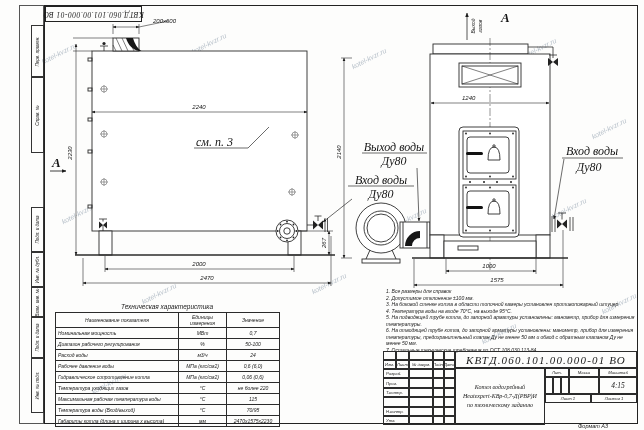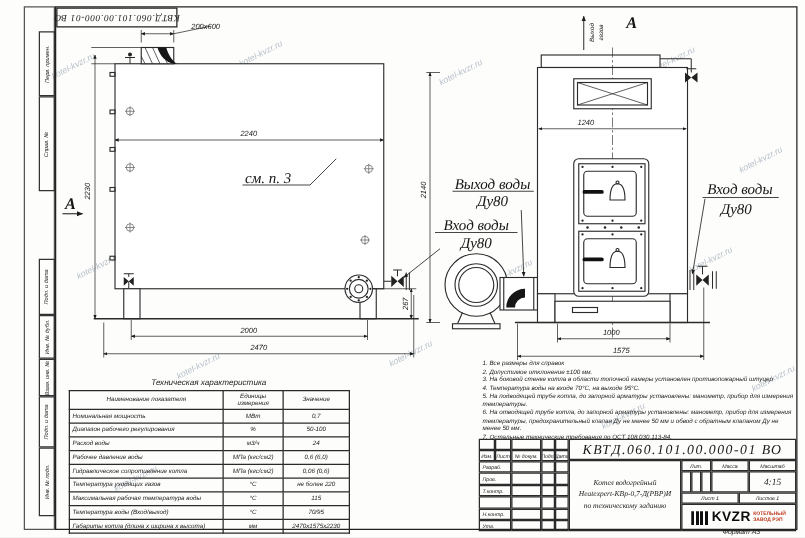--- a/index.html
+++ b/index.html
@@ -492,26 +492,16 @@
     <div class="c" style="left:170px;top:26px;width:8px;height:17px"></div>
     <div class="c" style="left:178px;top:26px;width:8px;height:17px"></div>
     <div class="c" style="left:186px;top:26px;width:30px;height:17px"></div>
     <div class="c" style="left:216px;top:26px;width:38px;height:17px">
       <span class="scale">4:15</span>
     </div>
 
     <div class="c" style="left:162px;top:43px;width:46px;height:9px">Лист 1</div>
     <div class="c" style="left:208px;top:43px;width:46px;height:9px">Листов 1</div>
 
-    <div class="c" style="left:162px;top:52px;width:92px;height:22px">
-      <div class="logo">
-        <div class="logobars"></div>
-        <span class="logotxt">KVZR</span>
-        <div class="company">
-          <div>КОТЕЛЬНЫЙ</div>
-          <div>ЗАВОД РЭП</div>
-        </div>
-      </div>
-    </div>
   </div>
 
   <div class="fmt">Формат А3</div>
 </div>
 
 </body></html>

